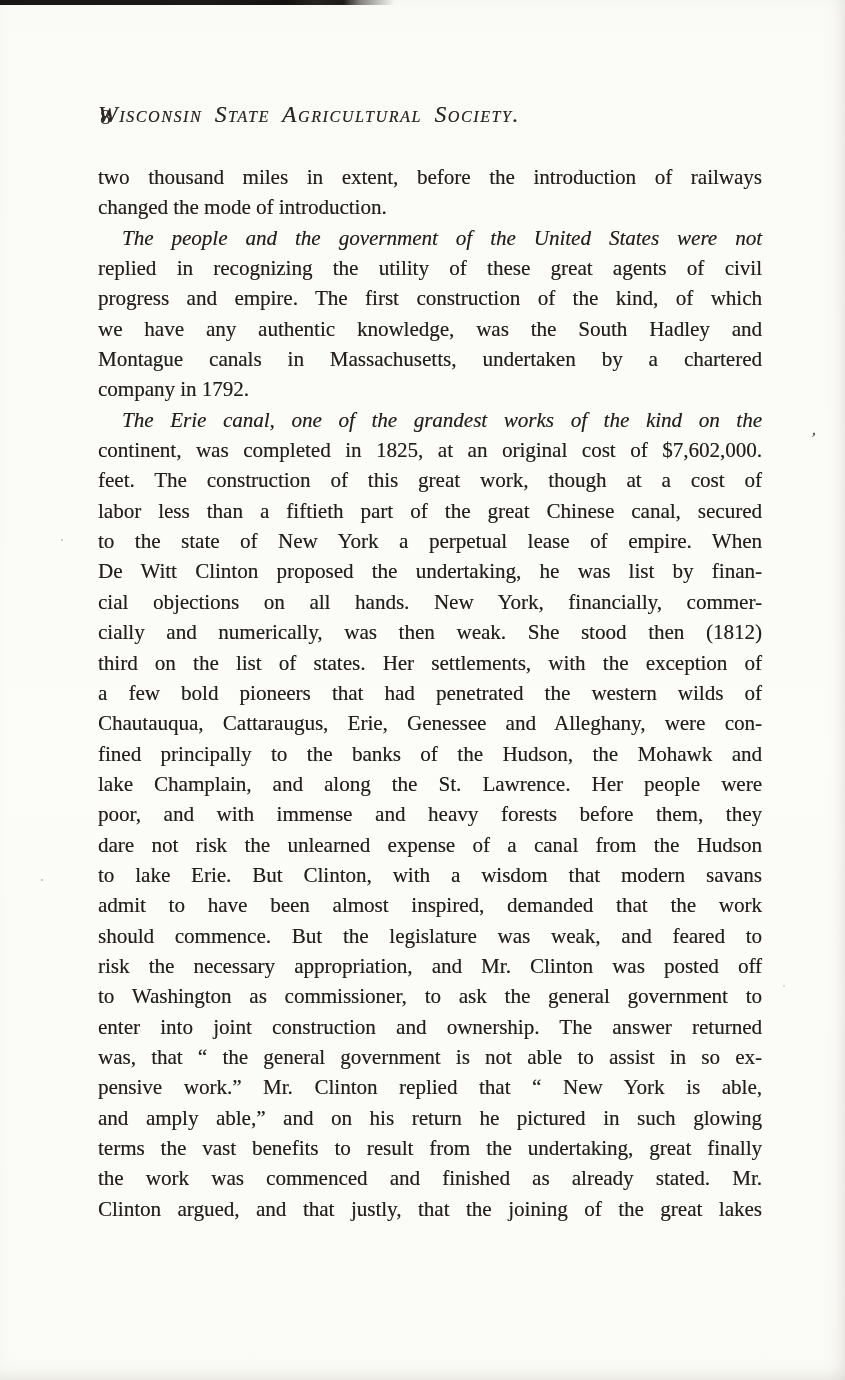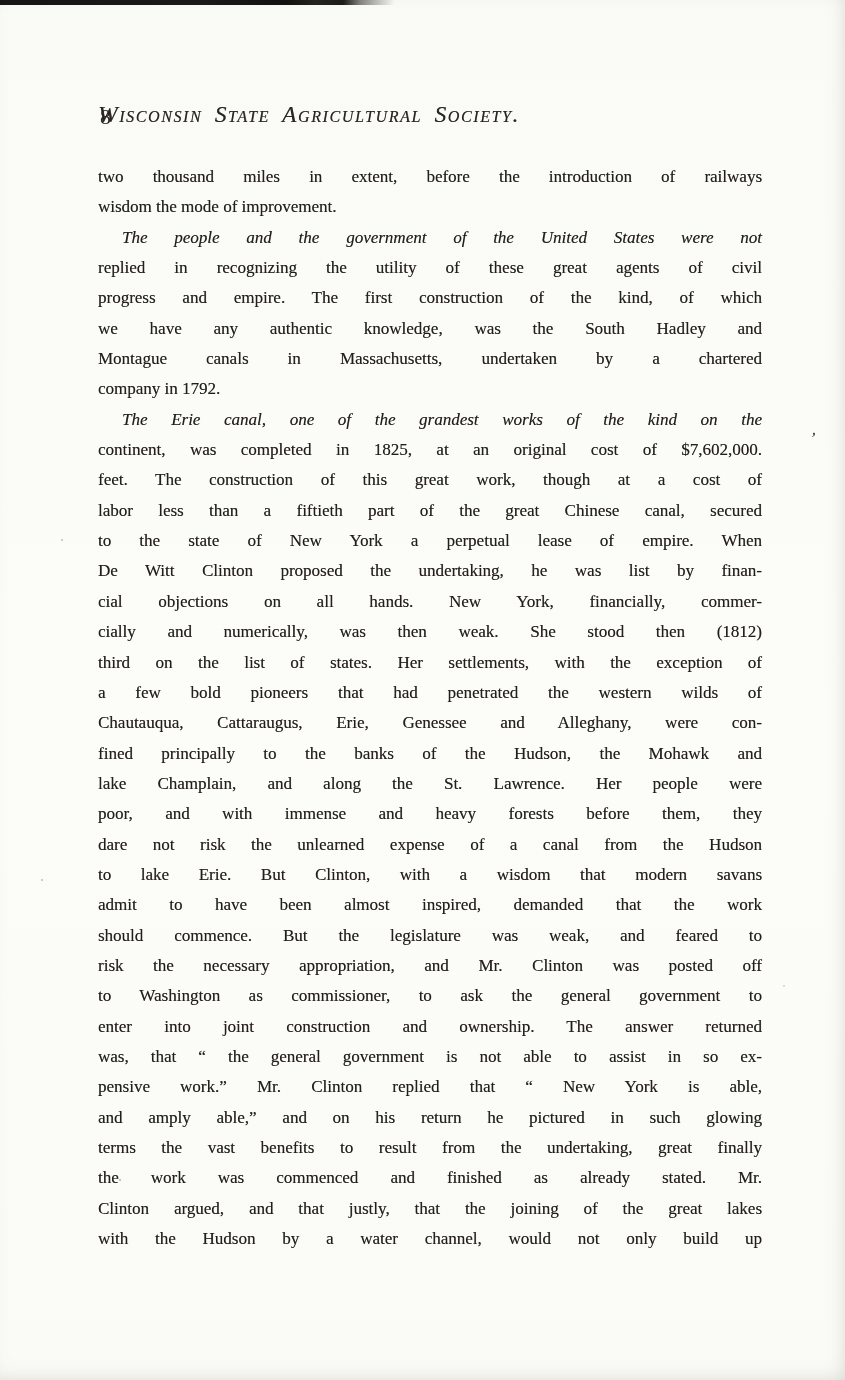--- a/index.html
+++ b/index.html
@@ -52,21 +52,21 @@
     font-style: italic;
     font-variant: small-caps;
     font-size: 23.5px;
     letter-spacing: 1.6px;
     word-spacing: 5px;
     color: #2a2621;
     text-shadow: 0.3px 0.3px 0.4px rgba(35,30,25,0.55);
   }
 
   .body-text {
-    font-size: 17px;
+    font-size: 21px;
     line-height: 30.35px;
     text-shadow: 0.25px 0.25px 0.35px rgba(30,26,22,0.5);
     margin-top: 28px;
   }
   .line { text-align: justify; text-align-last: justify; }
   .line.para-end { text-align-last: left; }
   .line.indent { text-indent: 24px; font-style: italic; }
 
   .stray {
     position: absolute; left: 810px; top: 429px;
@@ -80,21 +80,21 @@
 <div class="scan">
   <div class="top-band"></div>
 
   <div class="content">
     <div class="header-row">
       <span class="pagenum">8</span>
       <span class="running-head">Wisconsin State Agricultural Society.</span>
     </div>
     <div class="body-text" id="body-text">
         <div class="line">two thousand miles in extent, before the introduction of railways</div>
-        <div class="line para-end">wisdom the mode of improvement.</div>
+        <div class="line para-end">changed the mode of introduction.</div>
         <div class="line indent">The people and the government of the United States were not</div>
         <div class="line">replied in recognizing the utility of these great agents of civil</div>
         <div class="line">progress and empire. The first construction of the kind, of which</div>
         <div class="line">we have any authentic knowledge, was the South Hadley and</div>
         <div class="line">Montague canals in Massachusetts, undertaken by a chartered</div>
         <div class="line para-end">company in 1792.</div>
         <div class="line indent">The Erie canal, one of the grandest works of the kind on the</div>
         <div class="line">continent, was completed in 1825, at an original cost of $7,602,000.</div>
         <div class="line">feet. The construction of this great work, though at a cost of</div>
         <div class="line">labor less than a fiftieth part of the great Chinese canal, secured</div>
@@ -114,18 +114,17 @@
         <div class="line">should commence. But the legislature was weak, and feared to</div>
         <div class="line">risk the necessary appropriation, and Mr. Clinton was posted off</div>
         <div class="line">to Washington as commissioner, to ask the general government to</div>
         <div class="line">enter into joint construction and ownership. The answer returned</div>
         <div class="line">was, that “ the general government is not able to assist in so ex-</div>
         <div class="line">pensive work.” Mr. Clinton replied that “ New York is able,</div>
         <div class="line">and amply able,” and on his return he pictured in such glowing</div>
         <div class="line">terms the vast benefits to result from the undertaking, great finally</div>
         <div class="line">the work was commenced and finished as already stated. Mr.</div>
         <div class="line">Clinton argued, and that justly, that the joining of the great lakes</div>
-        <div class="line">with the Hudson by a water channel, would not only build up</div>
       </div>
   </div>
 
   <div class="stray">’</div>
 </div>
 
 </body></html>

